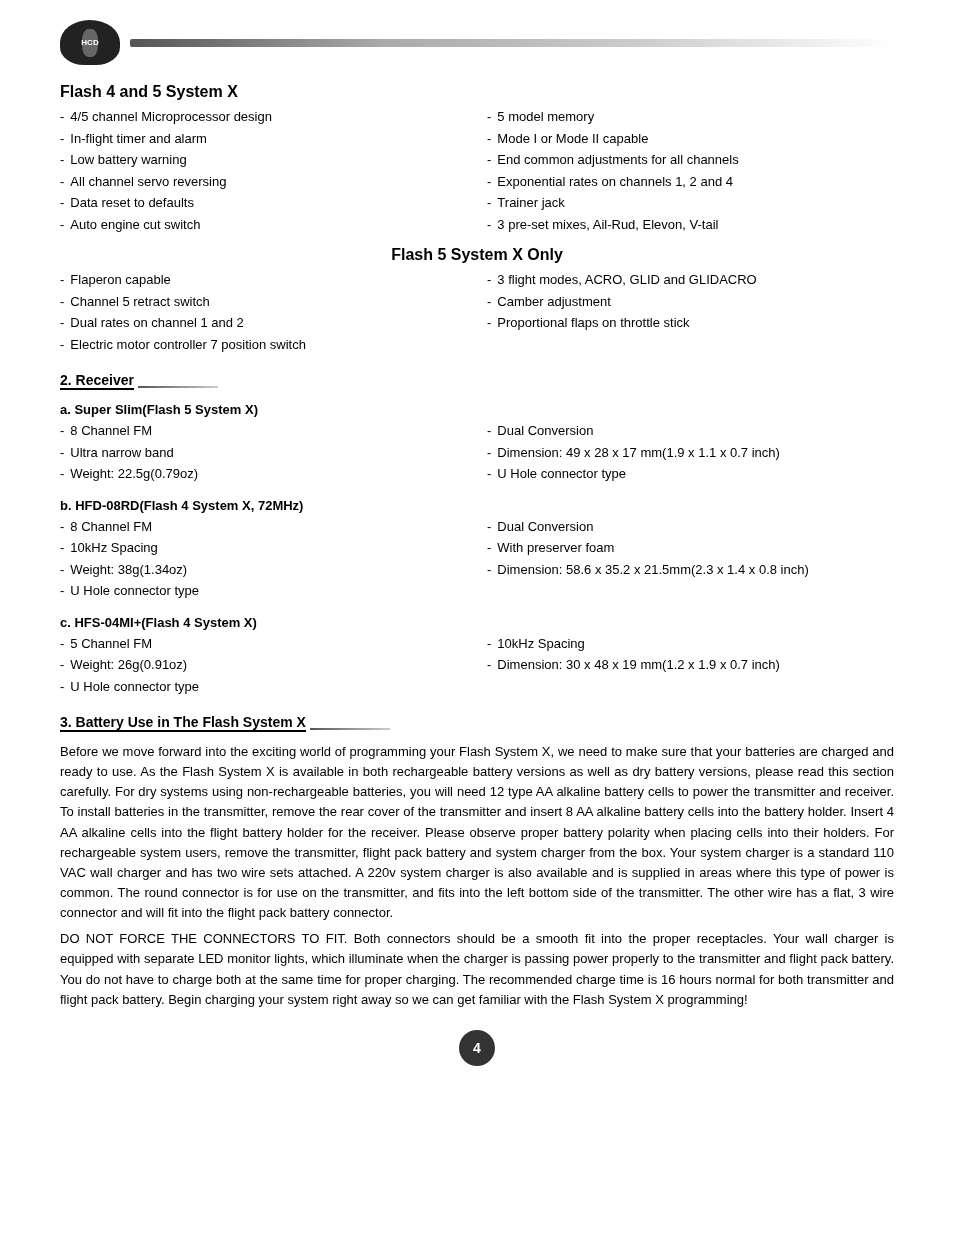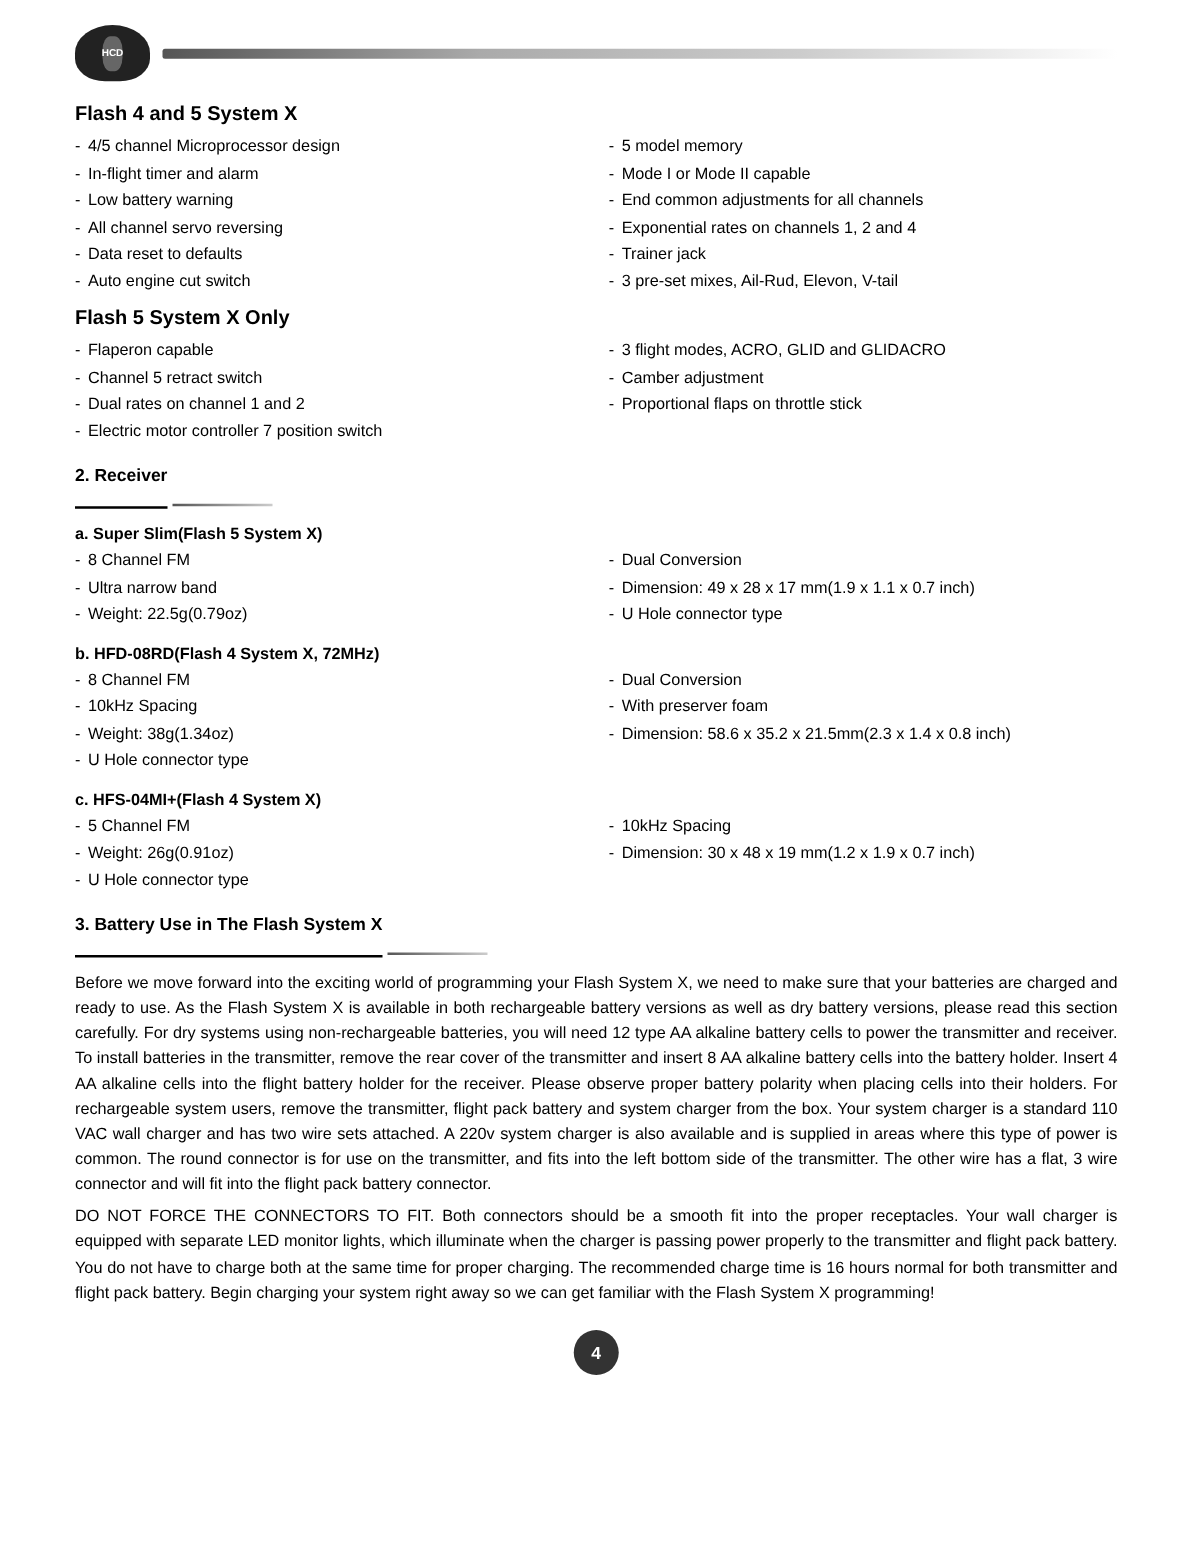--- a/index.html
+++ b/index.html
@@ -81,21 +81,21 @@
       font-weight: bold;
       margin-top: 16px;
       margin-bottom: 6px;
       display: flex;
       align-items: flex-end;
       gap: 0;
     }
     .section-heading-underline {
       display: inline-block;
       border-bottom: 2px solid #000;
-      padding-bottom: 17px;
+      padding-bottom: 0;
     }
     .heading-line {
       display: inline-block;
       width: 80px;
       height: 2px;
       background: linear-gradient(to right, #555, #ccc);
       margin-left: 4px;
       margin-bottom: 2px;
     }
     .subsection-title {
@@ -122,20 +122,21 @@
       border-radius: 50%;
       display: flex;
       align-items: center;
       justify-content: center;
       color: #fff;
       font-size: 14px;
       font-weight: bold;
     }
     .flash5-only-section {
       margin-top: 10px;
+      text-align: center;
     }
     .receiver-section {
       margin-top: 4px;
     }
     .sub-receiver {
       margin-top: 0;
     }
   </style>
 </head>
 <body>

